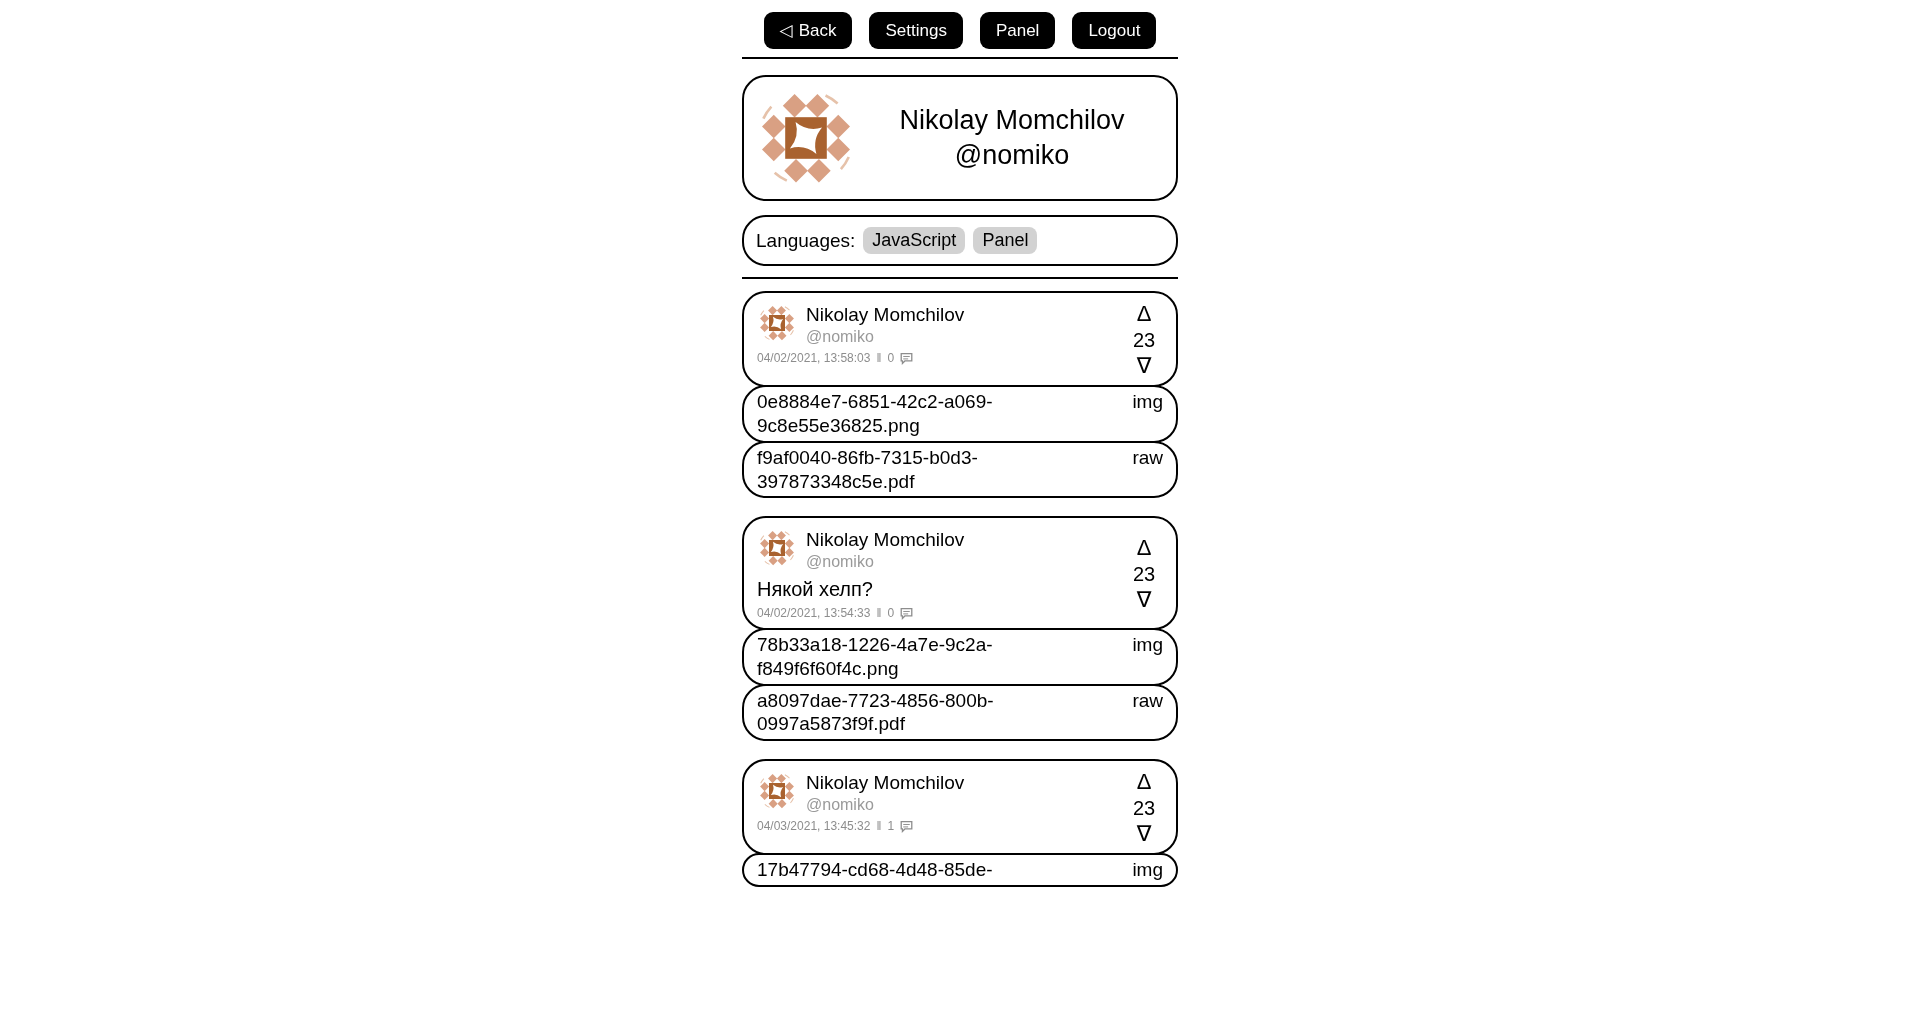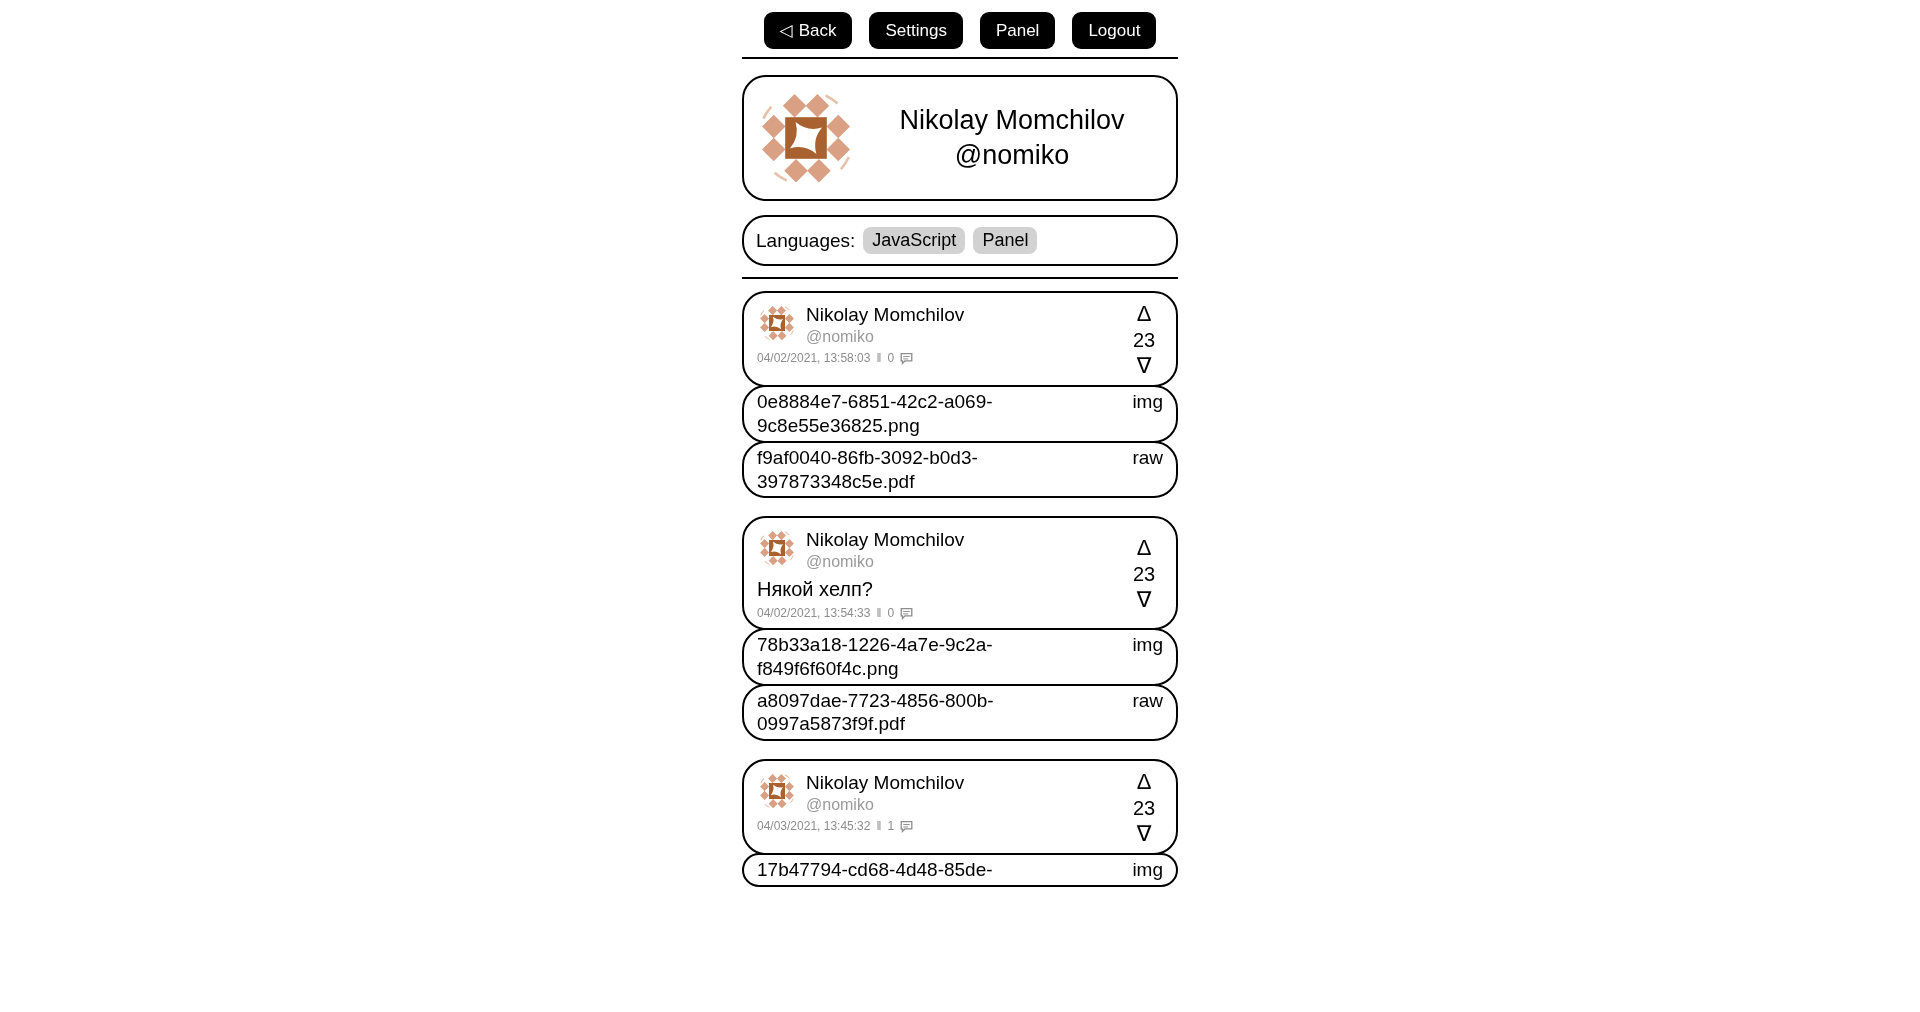--- a/index.html
+++ b/index.html
@@ -162,21 +162,21 @@
           <button class="vote-btn">∇</button>
         </div>
       </div>
       <div>
     <div class="card att-row">
       <span class="att-name">0e8884e7-6851-42c2-a069-9c8e55e36825.png</span>
       <span class="att-type">img</span>
     </div>
 
     <div class="card att-row">
-      <span class="att-name">f9af0040-86fb-3092-b0d3-397873348c5e.pdf</span>
+      <span class="att-name">f9af0040-86fb-7315-b0d3-397873348c5e.pdf</span>
       <span class="att-type">raw</span>
     </div>
   </div>
     </div>
 
     <div class="post-group">
       <div class="card post-card">
         <div class="post-main">
           <div class="post-header">
             <svg class="post-avatar">

